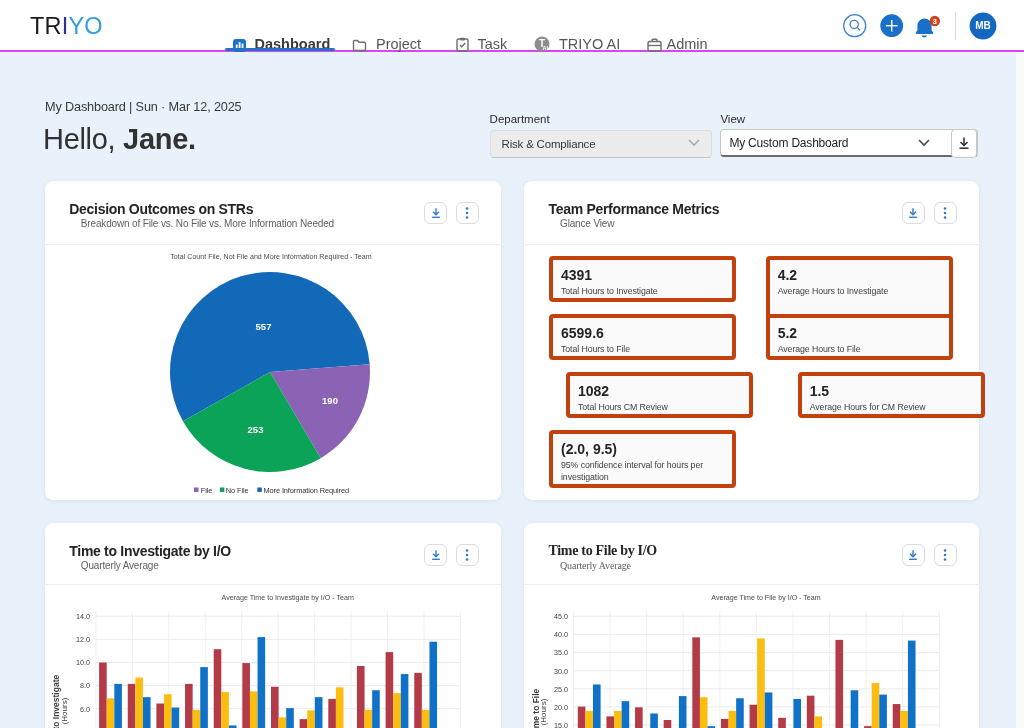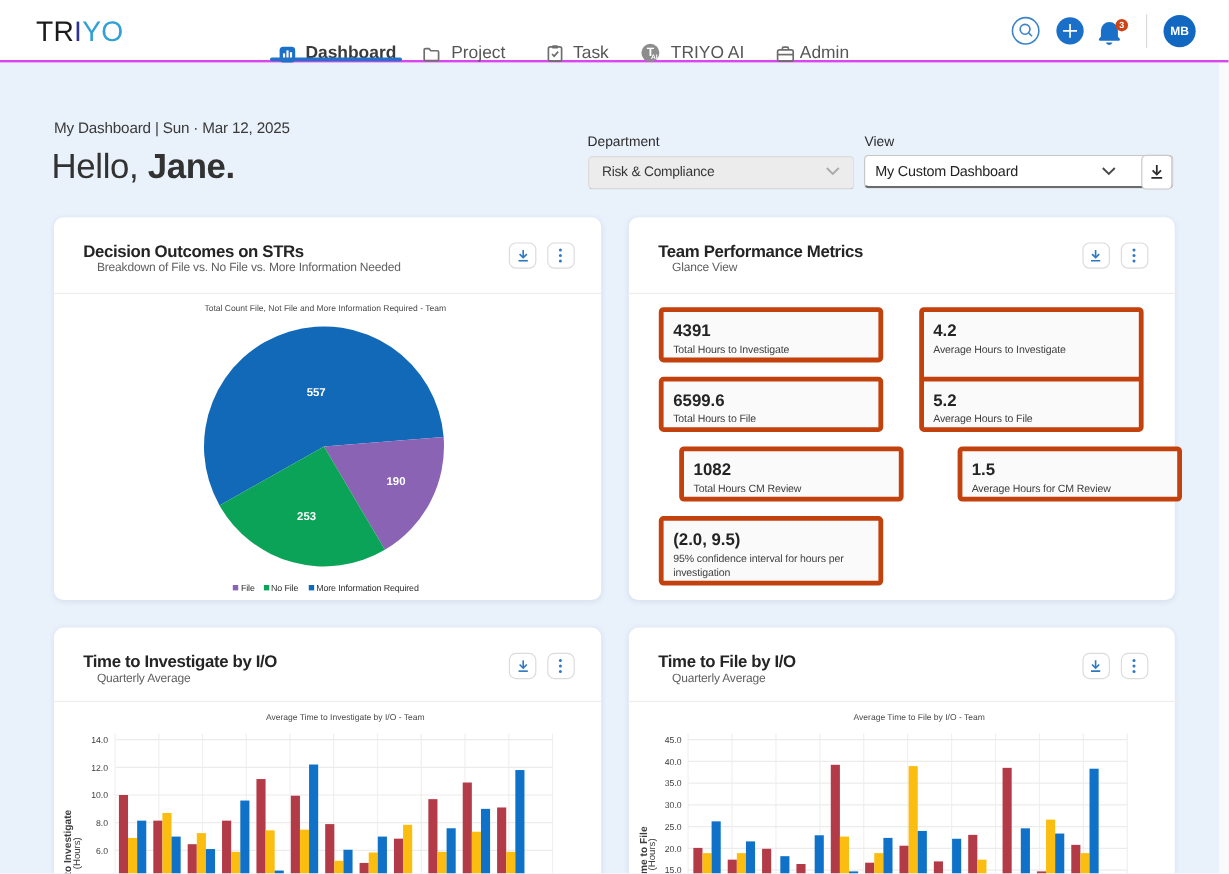--- a/index.html
+++ b/index.html
@@ -236,21 +236,21 @@
       <rect x="385.60" y="652.10" width="7.6" height="76.90" fill="#b23b47"></rect>
       <rect x="393.20" y="693.11" width="7.6" height="35.89" fill="#fcbd11"></rect>
       <rect x="400.80" y="674.05" width="7.6" height="54.95" fill="#0f72c8"></rect>
       <rect x="414.25" y="672.89" width="7.6" height="56.11" fill="#b23b47"></rect>
       <rect x="421.85" y="709.86" width="7.6" height="19.14" fill="#fcbd11"></rect>
       <rect x="429.45" y="641.71" width="7.6" height="87.29" fill="#0f72c8"></rect>
     <text x="59" y="731" transform="rotate(-90 59 731)" text-anchor="middle" font-size="8.5" font-weight="bold" fill="#3d3d3d">Average Time to Investigate</text>
     <text x="66.5" y="711" transform="rotate(-90 66.5 711)" text-anchor="middle" font-size="8" fill="#3d3d3d">(Hours)</text>
   </svg>
 
-  <div style="position:absolute; left:524px; top:522.5px; width:462px; height:205px;">
+  <div style="position:absolute; left:524px; top:522.5px; width:462px; height:205px;font-family:Liberation Serif, serif;">
     <div class="ctitle">Time to File by I/O</div>
     <div class="csub">Quarterly Average</div>
     <div class="ibtn" style="left:377.9px; top:21.3px;">
         <svg width="12" height="12" viewBox="0 0 14 14" style="position:static;">
           <g stroke="#2e79c1" stroke-width="1.6" fill="none">
             <line x1="7" y1="1.5" x2="7" y2="8.5"></line>
             <path d="M3.5,5.5 L7,9 L10.5,5.5"></path>
             <line x1="2.5" y1="12" x2="11.5" y2="12"></line>
           </g>
         </svg>

